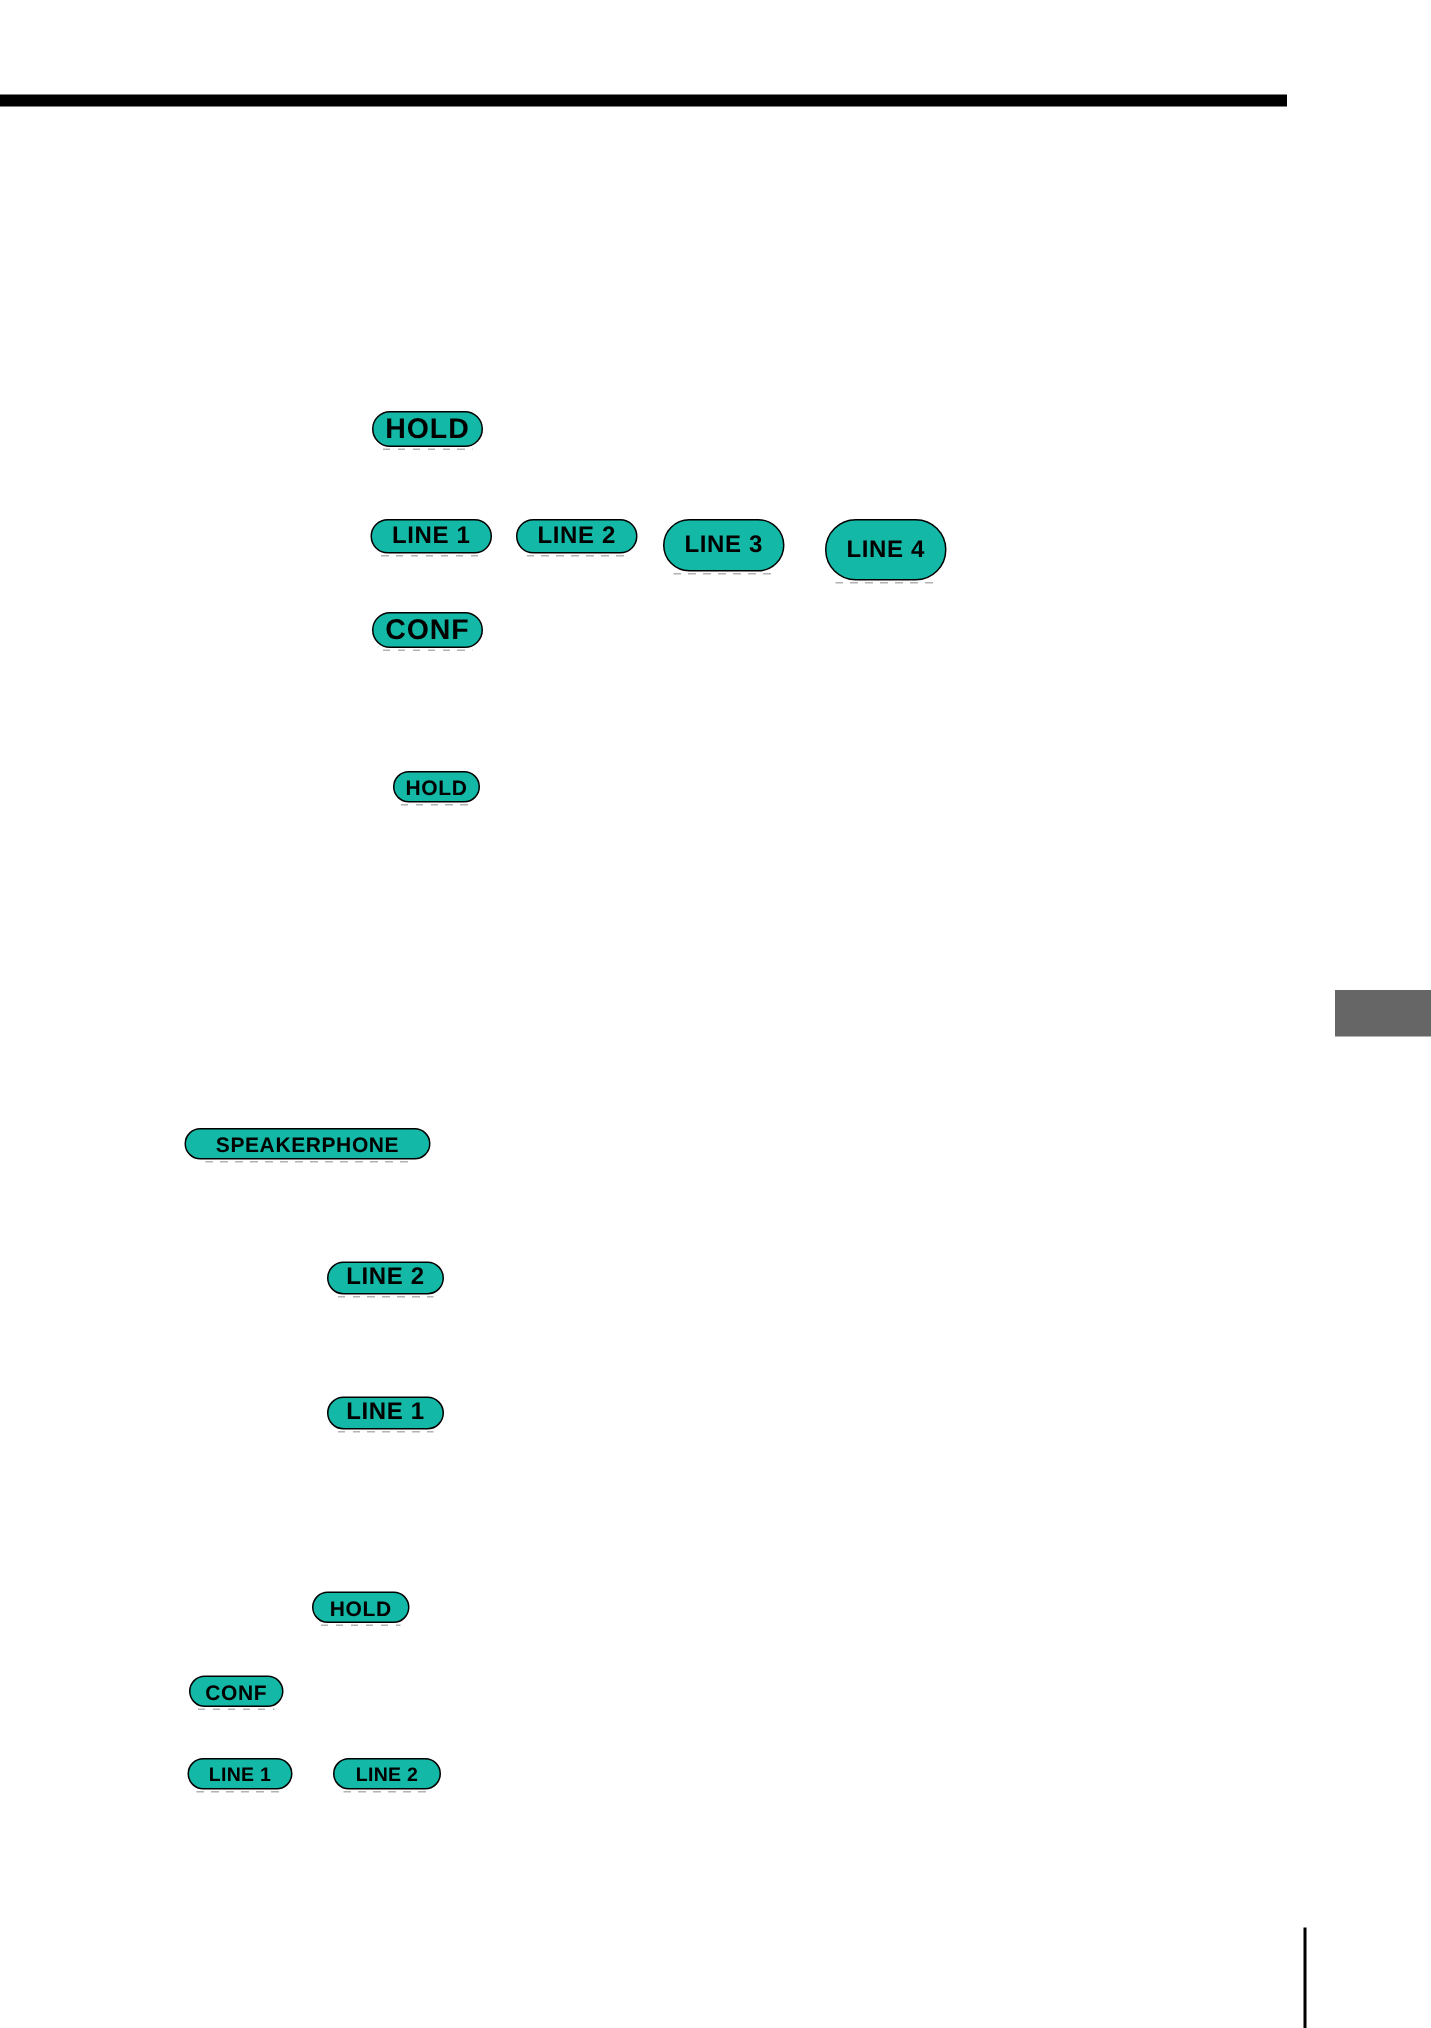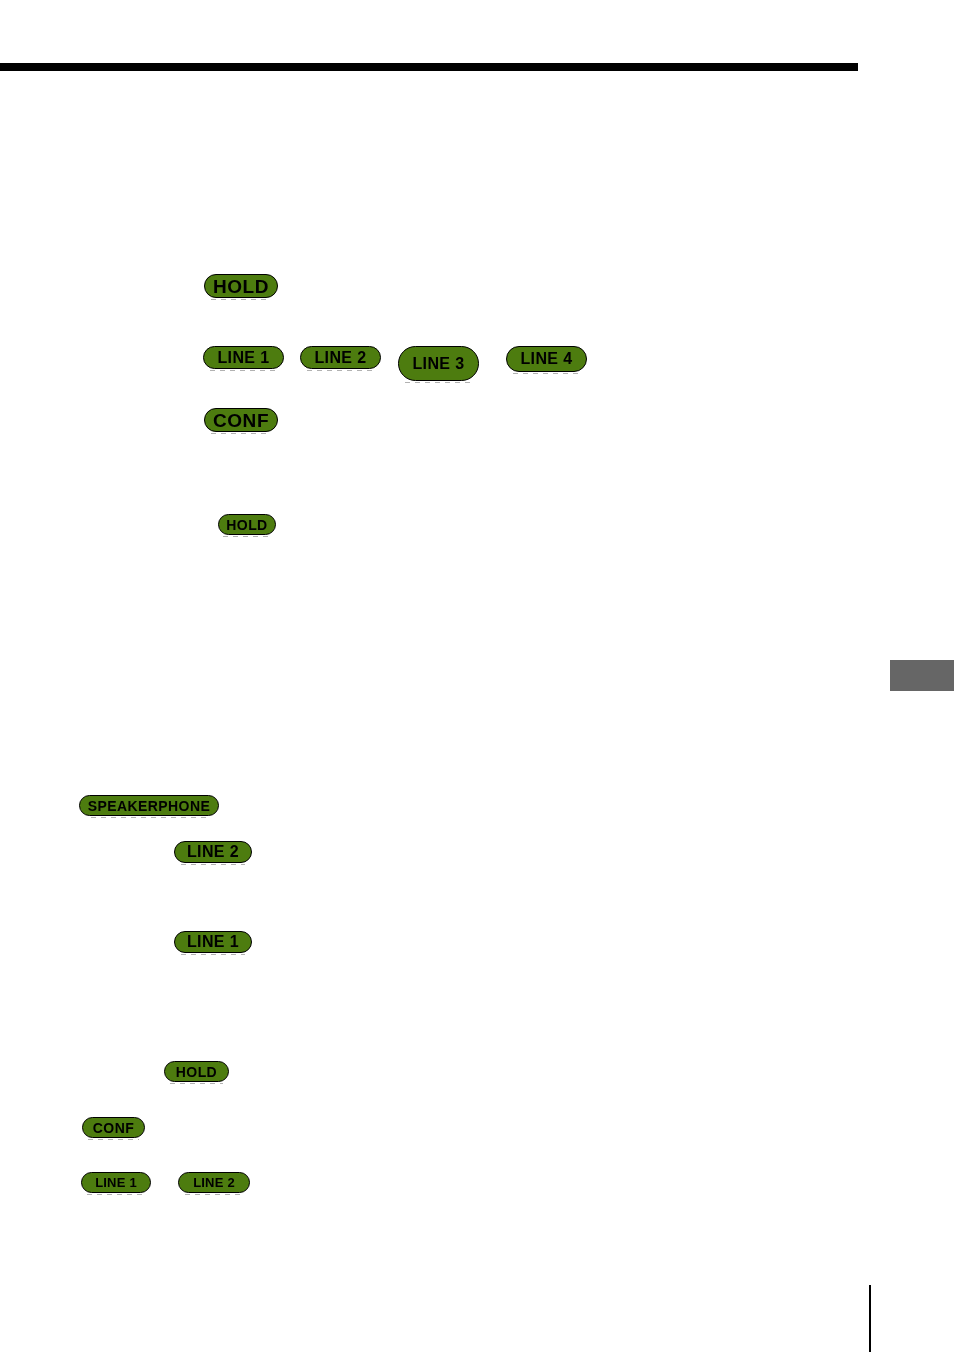--- a/index.html
+++ b/index.html
@@ -38,27 +38,28 @@
 
   
   .key {
     position: absolute;
     box-sizing: border-box;
     display: flex;
     align-items: center;
     justify-content: center;
     border: 1.6px solid #000000;
     border-radius: 999px;
-    background: #4d7c0f;
+    background: #14b8a6;
     color: #000000;
     font-family: "Liberation Sans", sans-serif;
     font-weight: 700;
     letter-spacing: 0.4px;
     white-space: nowrap;
     line-height: 1;
+    margin-left: 44px;
   }
   .key.lg  { font-size: 19px; letter-spacing: 0.6px; }
   .key.md  { font-size: 16px; }
   .key.sm  { font-size: 14px; }
   .key.xs  { font-size: 13px; letter-spacing: 0.2px; }
 
   
   .key::after {
     content: "";
     position: absolute;
@@ -84,24 +85,24 @@
 
   <div class="section-tab" style="left: 890px; top: 660px; width: 64px; height: 31px; background: rgb(102, 102, 102);"></div>
 
   <div class="edge-rule" style="left: 869px; top: 1285px; width: 2px; height: 67px; background: rgb(0, 0, 0);"></div>
 
   <div id="keys-layer">
       <div class="key lg" style="left: 204px; top: 274px; width: 74px; height: 24px;">HOLD</div>
       <div class="key md" style="left: 203px; top: 346px; width: 81px; height: 23px;">LINE 1</div>
       <div class="key md" style="left: 300px; top: 346px; width: 81px; height: 23px;">LINE 2</div>
       <div class="key md" style="left: 398px; top: 346px; width: 81px; height: 35px;">LINE 3</div>
-      <div class="key md" style="left: 506px; top: 346px; width: 81px; height: 26px;">LINE 4</div>
+      <div class="key md" style="left: 506px; top: 346px; width: 81px; height: 41px;">LINE 4</div>
       <div class="key lg" style="left: 204px; top: 408px; width: 74px; height: 24px;">CONF</div>
       <div class="key sm" style="left: 218px; top: 514px; width: 58px; height: 21px;">HOLD</div>
-      <div class="key sm" style="left: 79px; top: 795px; width: 140px; height: 21px;">SPEAKERPHONE</div>
+      <div class="key sm" style="left: 79px; top: 752px; width: 164px; height: 21px;">SPEAKERPHONE</div>
       <div class="key md" style="left: 174px; top: 841px; width: 78px; height: 22px;">LINE 2</div>
       <div class="key md" style="left: 174px; top: 931px; width: 78px; height: 22px;">LINE 1</div>
       <div class="key sm" style="left: 164px; top: 1061px; width: 65px; height: 21px;">HOLD</div>
       <div class="key sm" style="left: 82px; top: 1117px; width: 63px; height: 21px;">CONF</div>
       <div class="key xs" style="left: 81px; top: 1172px; width: 70px; height: 21px;">LINE 1</div>
       <div class="key xs" style="left: 178px; top: 1172px; width: 72px; height: 21px;">LINE 2</div>
     </div>
 
 </div>
 

